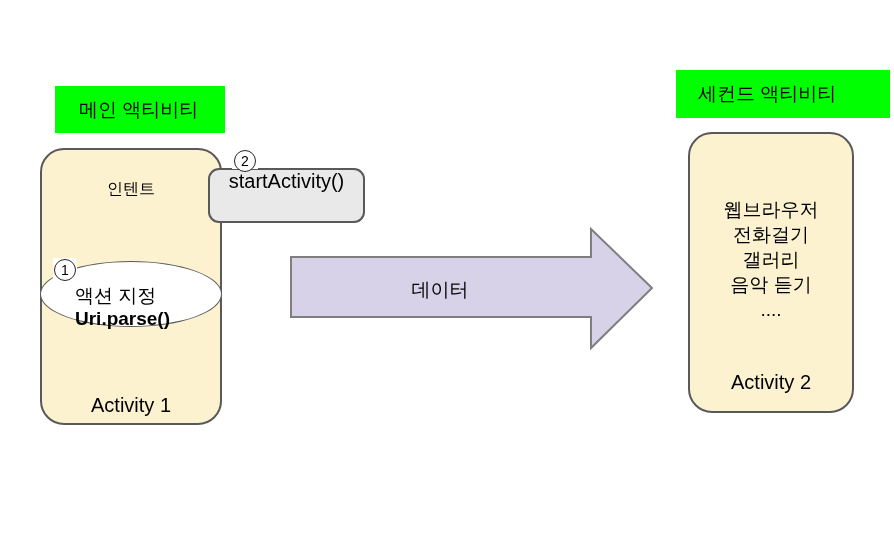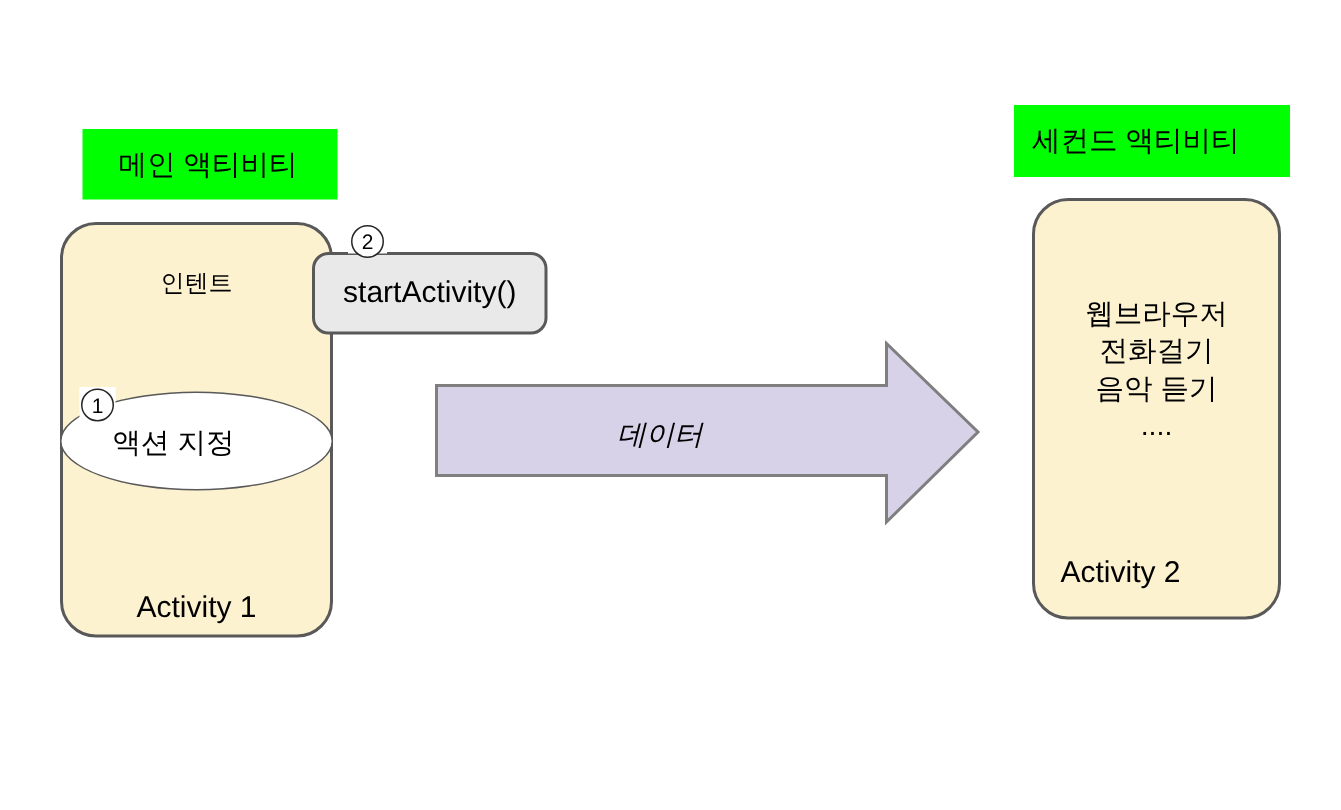--- a/index.html
+++ b/index.html
@@ -35,21 +35,21 @@
     background:var(--activity-fill);
     border:2px solid var(--activity-border);
     border-radius:24px;
     box-sizing:border-box;
   }
   .method-box{
     background:var(--method-fill);
     border:2px solid var(--method-border);
     border-radius:11px;
     box-sizing:border-box;
-    display:flex;align-items:center;justify-content:center;
+    display:flex;justify-content:center;
     font-size:20px;
     z-index:5;
   }
   .step-ellipse{
     background:#ffffff;
     border:1.5px solid var(--activity-border);
     border-radius:50%;
     box-sizing:border-box;
     z-index:3;
   }
@@ -100,40 +100,42 @@
 
 <div class="abs white-patch" style="left:232px;top:147px;width:26px;height:22px;"></div>
 <div class="abs num-circle" style="left:234px;top:150px;">
   <span>2</span>
 </div>
 
 <div class="abs step-ellipse" style="left:40px;top:261px;width:182px;height:66px;"></div>
 
 <div class="abs ellipse-text" style="left:75px;top:284px;">
   <div>액션 지정</div>
+  <div class="code">Uri.parse()</div>
 </div>
 
 <div class="abs white-patch" style="left:53px;top:258px;width:24px;height:20px;"></div>
 <div class="abs num-circle" style="left:54px;top:259px;">
   <span>1</span>
 </div>
 
 <div class="abs activity-name center-text" style="left:40px;top:394px;width:182px;">Activity 1</div>
 
 <svg class="abs arrow-svg" style="left:289px;top:227px;" width="366" height="124" viewBox="0 0 366 124">
   <polygon points="2,30 302,30 302,2 363,61 302,121 302,90 2,90" fill="#d8d2e8" stroke="#7f7f7f" stroke-width="2" stroke-linejoin="miter"></polygon>
 </svg>
-<div class="abs arrow-label center-text" style="left:289px;top:277px;width:302px;font-style:italic;">데이터</div>
+<div class="abs arrow-label center-text" style="left:289px;top:277px;width:302px;">데이터</div>
 
-<div class="abs green-label" style="left:676px;top:70px;width:184px;height:48px;padding-left:12px;">
+<div class="abs green-label" style="left:676px;top:70px;width:214px;height:48px;padding-left:22px;">
   <span>세컨드 액티비티</span>
 </div>
 
 <div class="abs activity-box" style="left:688px;top:132px;width:166px;height:281px;"></div>
 
 <div class="abs items-list center-text" style="left:688px;top:197px;width:166px;">
   <div>웹브라우저</div>
   <div>전화걸기</div>
+  <div>갤러리</div>
   <div>음악 듣기</div>
   <div>....</div>
 </div>
 
-<div class="abs activity-name center-text" style="left:664px;top:371px;width:166px;">Activity 2</div>
+<div class="abs activity-name center-text" style="left:688px;top:371px;width:166px;">Activity 2</div>
 
 </body></html>

